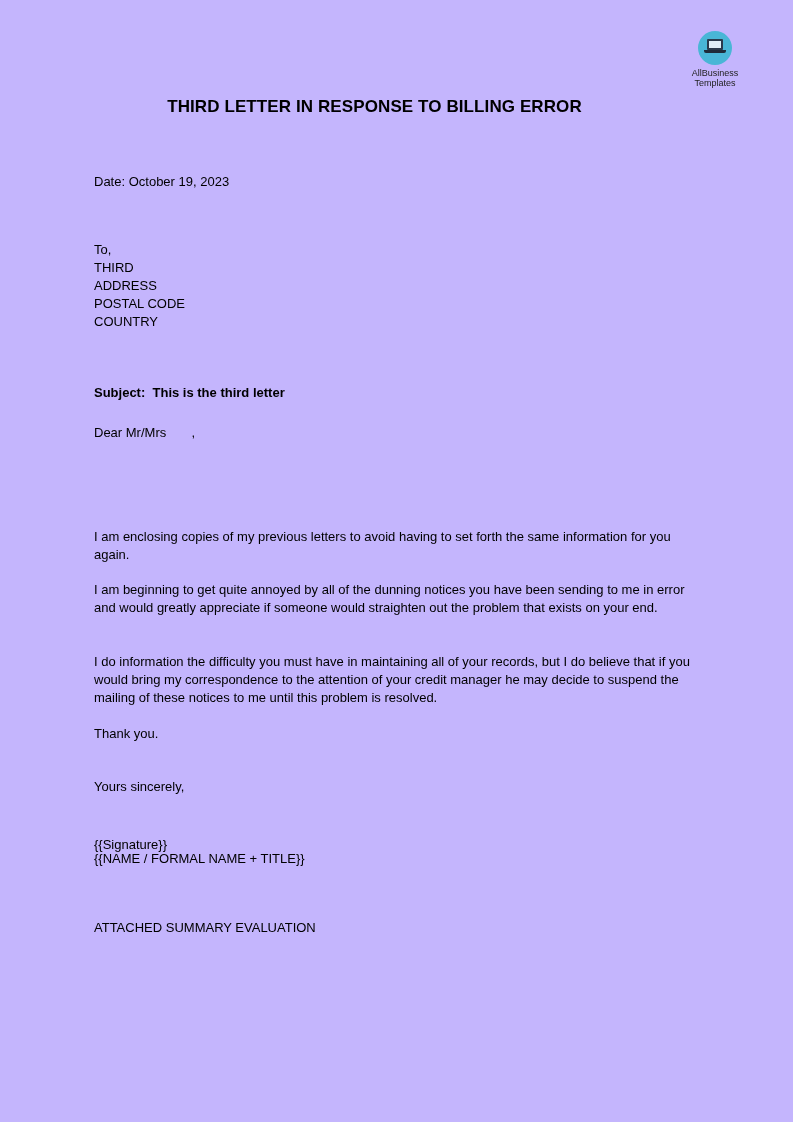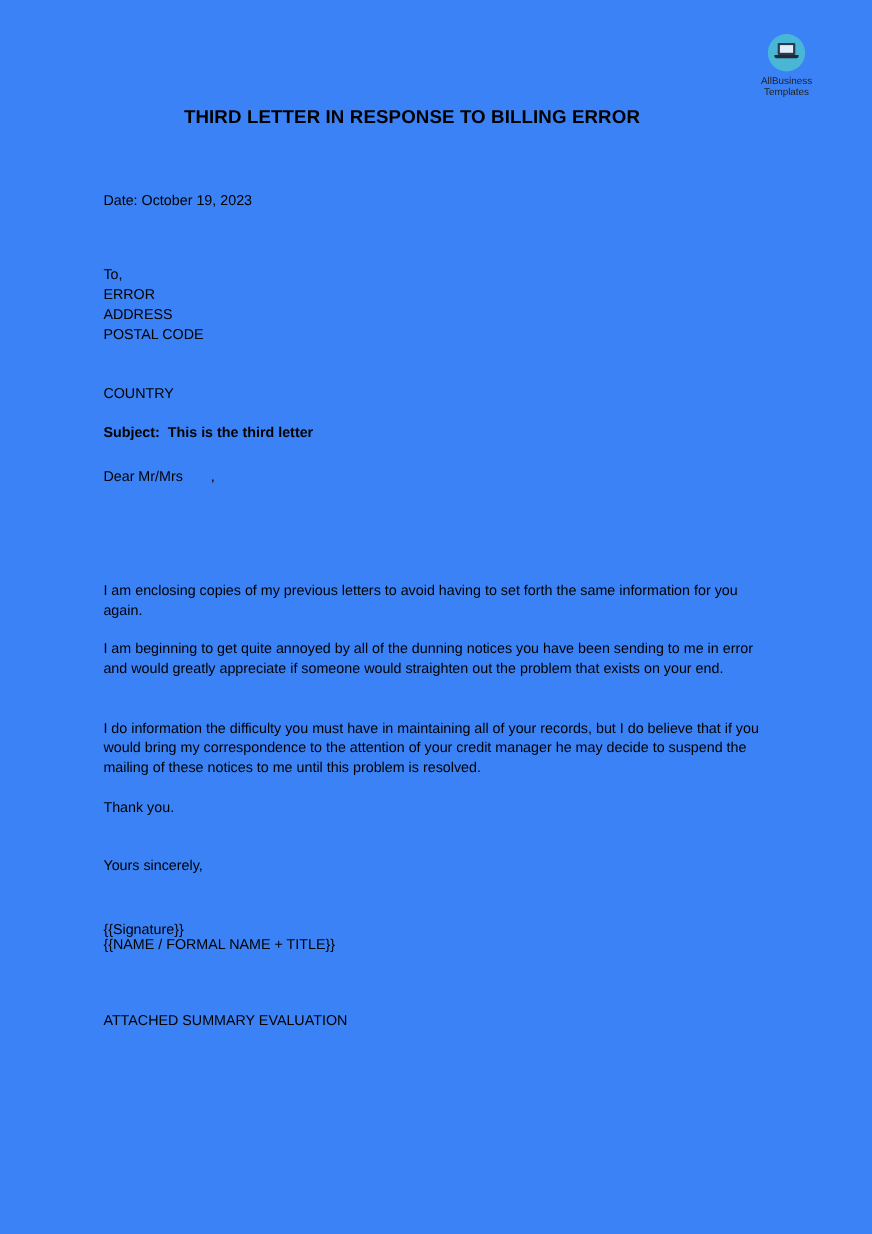--- a/index.html
+++ b/index.html
@@ -12,21 +12,21 @@
       height: 1122px;
       position: relative;
       overflow: hidden;
       font-family: "Liberation Sans", sans-serif;
       color: #000;
     }
     .page {
       position: absolute;
       left: 0; top: 0;
       width: 793px; height: 1122px;
-      background: #3b82f6;
+      background: #c4b5fd;
     }
     .logo {
       position: absolute;
       left: 684px;
       top: 31px;
       width: 62px;
       text-align: center;
     }
     .logo-circle {
       width: 34px;
@@ -104,24 +104,24 @@
       <div>AllBusiness</div>
       <div>Templates</div>
     </div>
   </div>
 
   <div class="title">THIRD LETTER IN RESPONSE TO BILLING ERROR</div>
 
   <div class="line" style="top:173px;">Date: October 19, 2023</div>
 
   <div class="line" style="top:241px;">To,</div>
-  <div class="line" style="top:259px;">ERROR</div>
+  <div class="line" style="top:259px;">THIRD</div>
   <div class="line" style="top:277px;">ADDRESS</div>
   <div class="line" style="top:295px;">POSTAL CODE</div>
-  <div class="line" style="top:313px;margin-top:36px;">COUNTRY</div>
+  <div class="line" style="top:313px;">COUNTRY</div>
 
   <div class="line bold" style="top:384px; white-space:pre;">Subject:  This is the third letter</div>
 
   <div class="line" style="top:424px; white-space:pre;">Dear Mr/Mrs       ,</div>
 
   <div class="para" style="top:581px;">I am beginning to get quite annoyed by all of the dunning notices you have been sending to me in error and would greatly appreciate if someone would straighten out the problem that exists on your end.</div>
   <div class="para" style="top:528px;">I am enclosing copies of my previous letters to avoid having to set forth the same information for you again.</div>
   <div class="para" style="top:653px;">I do information the difficulty you must have in maintaining all of your records, but I do believe that if you would bring my correspondence to the attention of your credit manager he may decide to suspend the mailing of these notices to me until this problem is resolved.</div>
 
   <div class="line" style="top:725px;">Thank you.</div>

